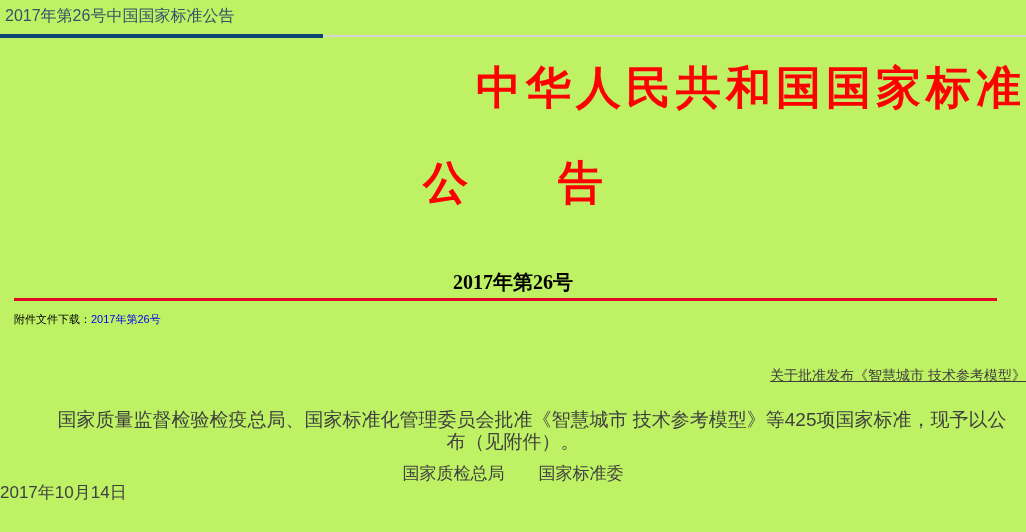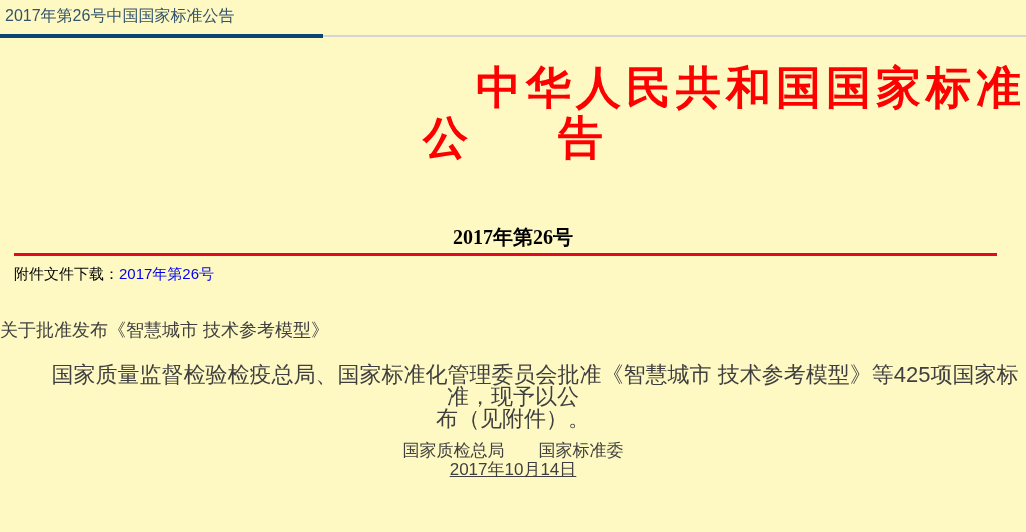--- a/index.html
+++ b/index.html
@@ -5,21 +5,21 @@
   html, body {
     margin: 0;
     padding: 0;
     background: #ffffff;
     font-family: "Liberation Sans", "DejaVu Sans", sans-serif;
   }
   .page {
     position: relative;
     width: 1026px;
     height: 532px;
-    background: #fef9c3;
+    background: #bef264;
     overflow: hidden;
   }
 
   
   .tabbar {
     position: relative;
     height: 38px;
   }
   .tab-label {
     display: inline-block;
@@ -51,20 +51,21 @@
     margin-top: 25px;
     text-align: right;
     font-family: "Liberation Serif", "DejaVu Serif", serif;
     font-weight: bold;
     font-size: 45px;
     line-height: 50px;
     letter-spacing: 5px;
     color: #fe0000;
   }
   .sub-title {
+    margin-top: 45px;
     text-align: center;
     font-family: "Liberation Serif", "DejaVu Serif", serif;
     font-weight: bold;
     font-size: 45px;
     line-height: 50px;
     color: #fe0000;
   }
 
   
   .issue-no {
@@ -79,58 +80,58 @@
   .red-rule {
     height: 3px;
     background: #e30825;
     margin: 4px 29px 0 14px;
     border: 0;
   }
 
   
   .attachment {
     margin: 8px 4px 0 14px;
-    font-size: 15px;
+    font-size: 11px;
     line-height: 20px;
     color: #000000;
   }
   .attachment-link {
     color: #0000ee;
     text-decoration: none;
     cursor: pointer;
   }
 
   
   .subject {
     margin-top: 36px;
-    text-align: left;
-    font-size: 18px;
+    text-align: right;
+    font-size: 14px;
     line-height: 21px;
     color: #3f3f3f;
+    text-decoration: underline;
   }
   .body-text {
     margin-top: 23px;
     text-align: center;
-    font-size: 22px;
+    font-size: 19px;
     line-height: 22px;
     color: #3f3f3f;
   }
   .signature {
     margin-top: 11px;
     text-align: center;
     font-size: 17px;
     line-height: 19px;
     color: #3f3f3f;
   }
   .date {
-    text-align: center;
+    text-align: left;
     font-size: 17px;
     line-height: 19px;
     color: #3f3f3f;
-    text-decoration: underline;
   }
 </style>
 </head>
 <body>
 
 <div class="page">
 
   <div class="tabbar">
     <span class="tab-label">2017年第26号中国国家标准公告</span>
     <div class="tab-track"></div>

